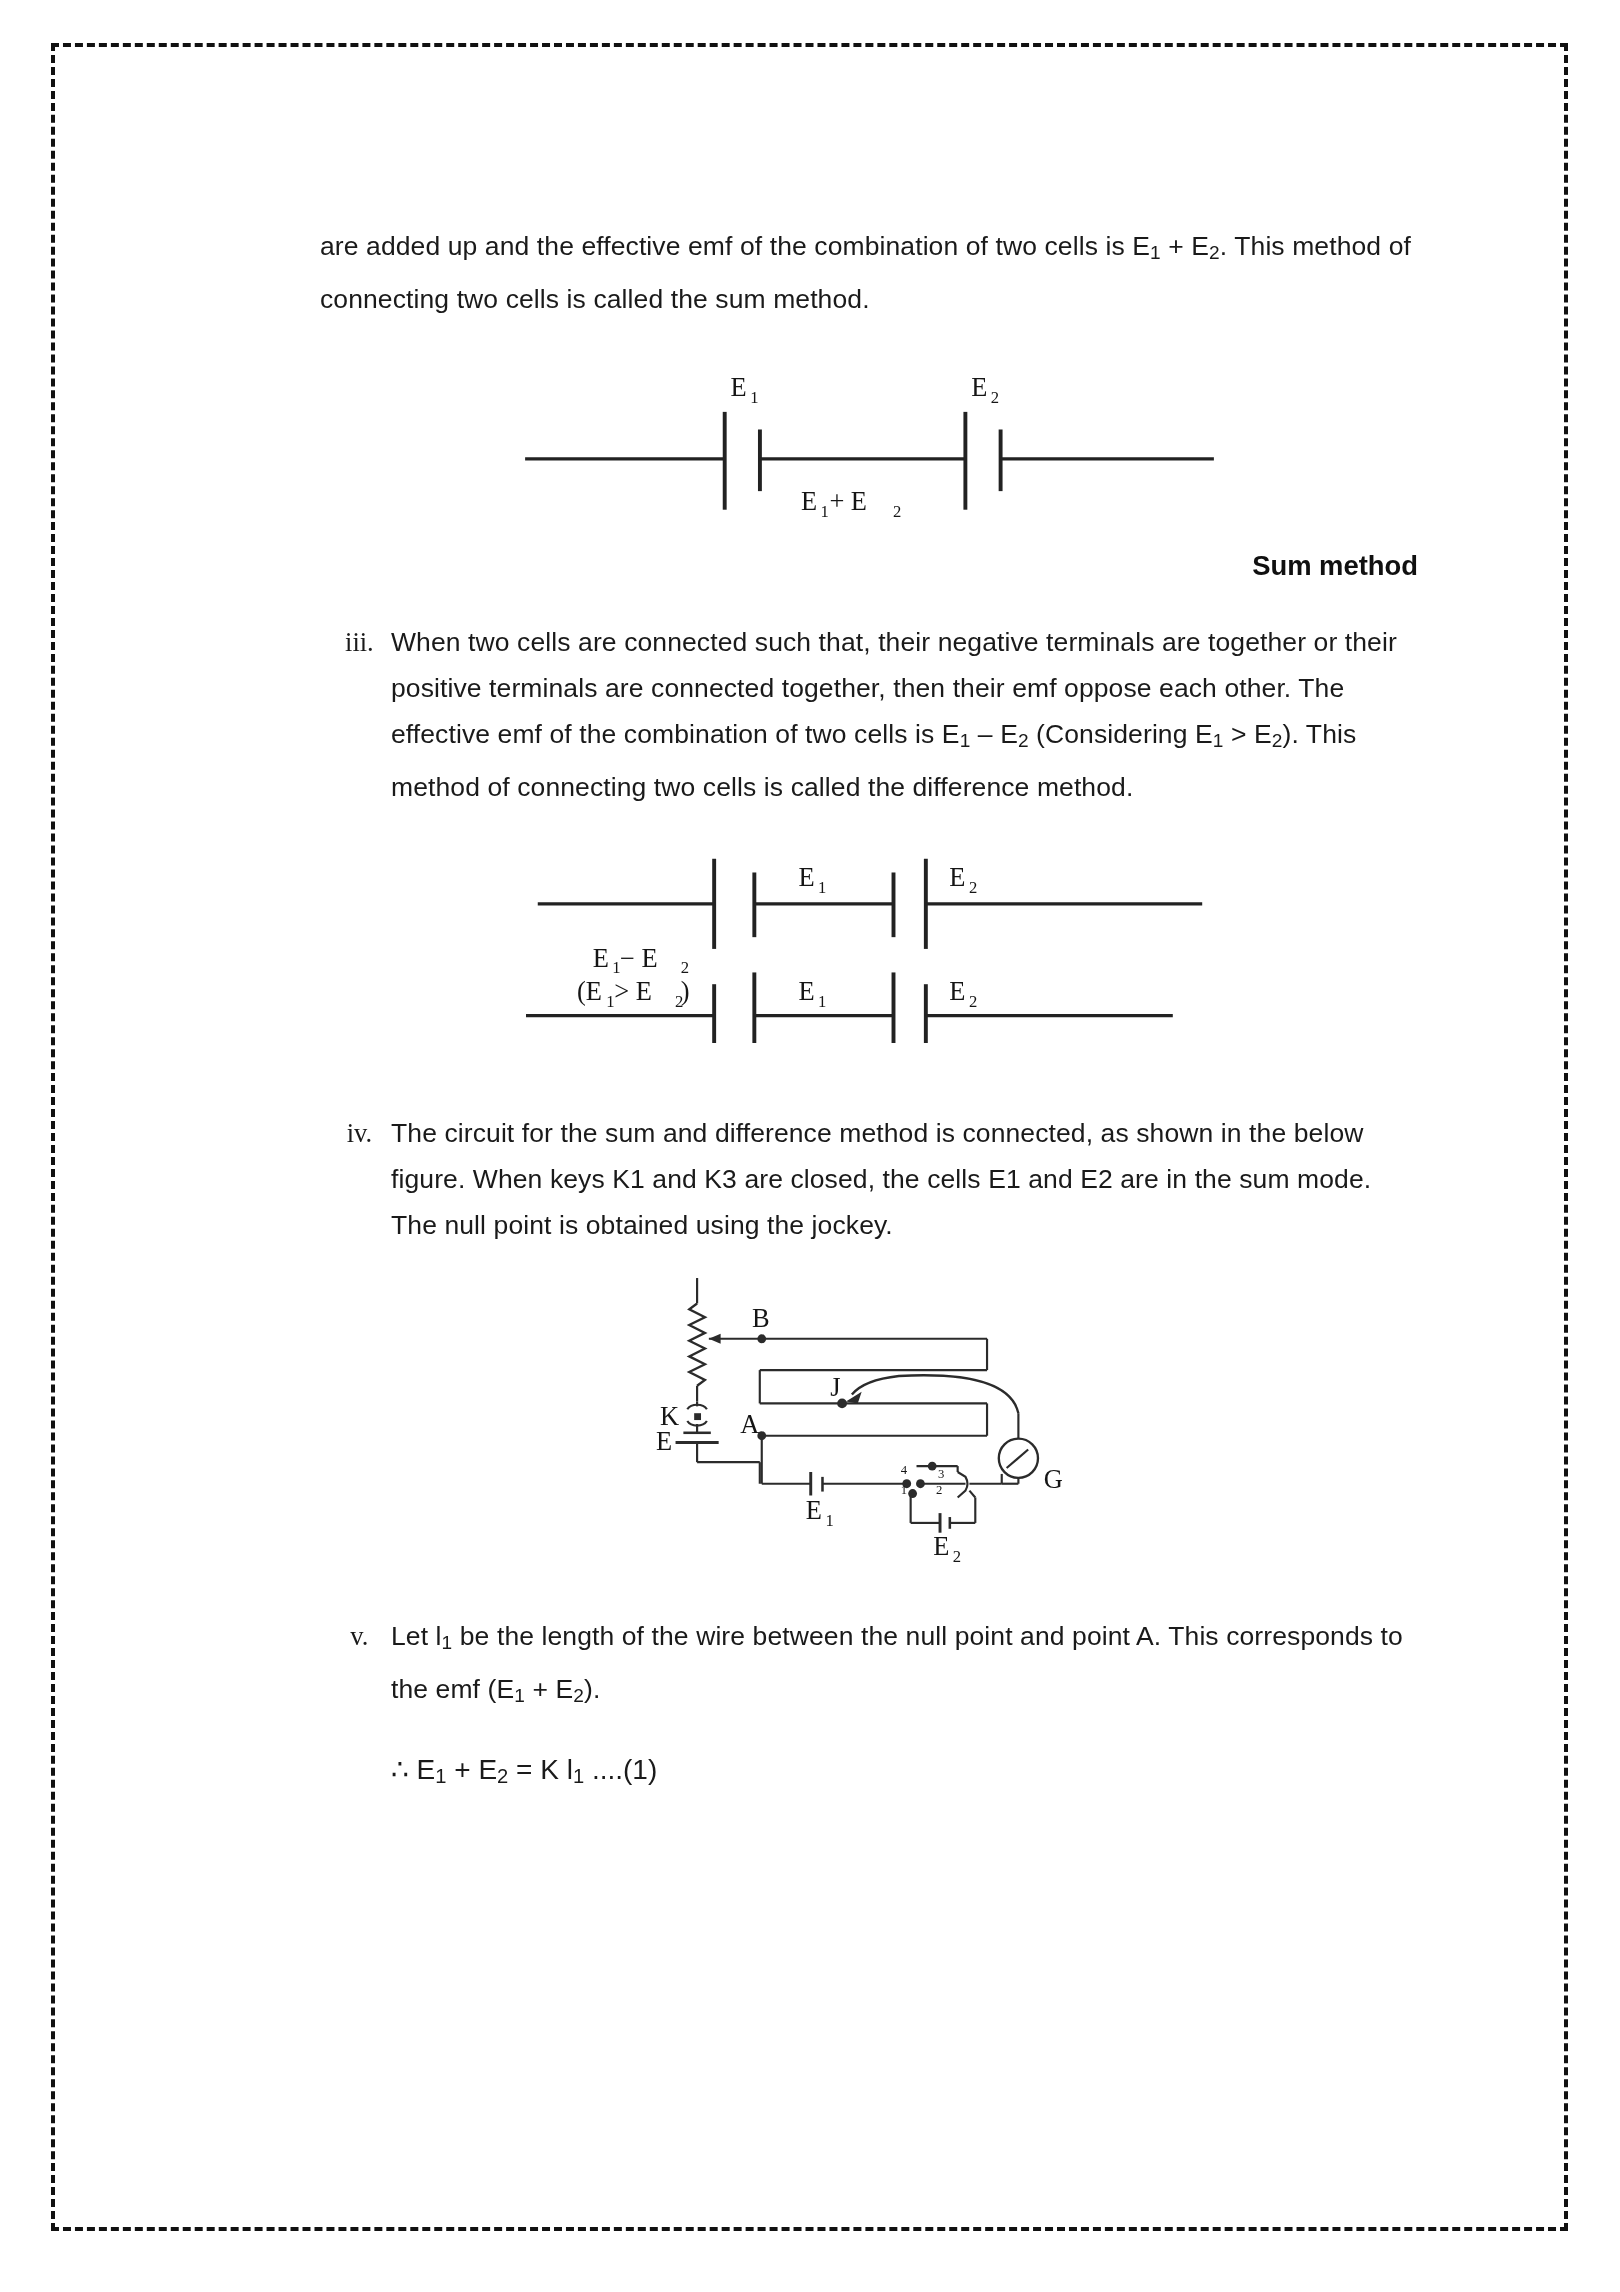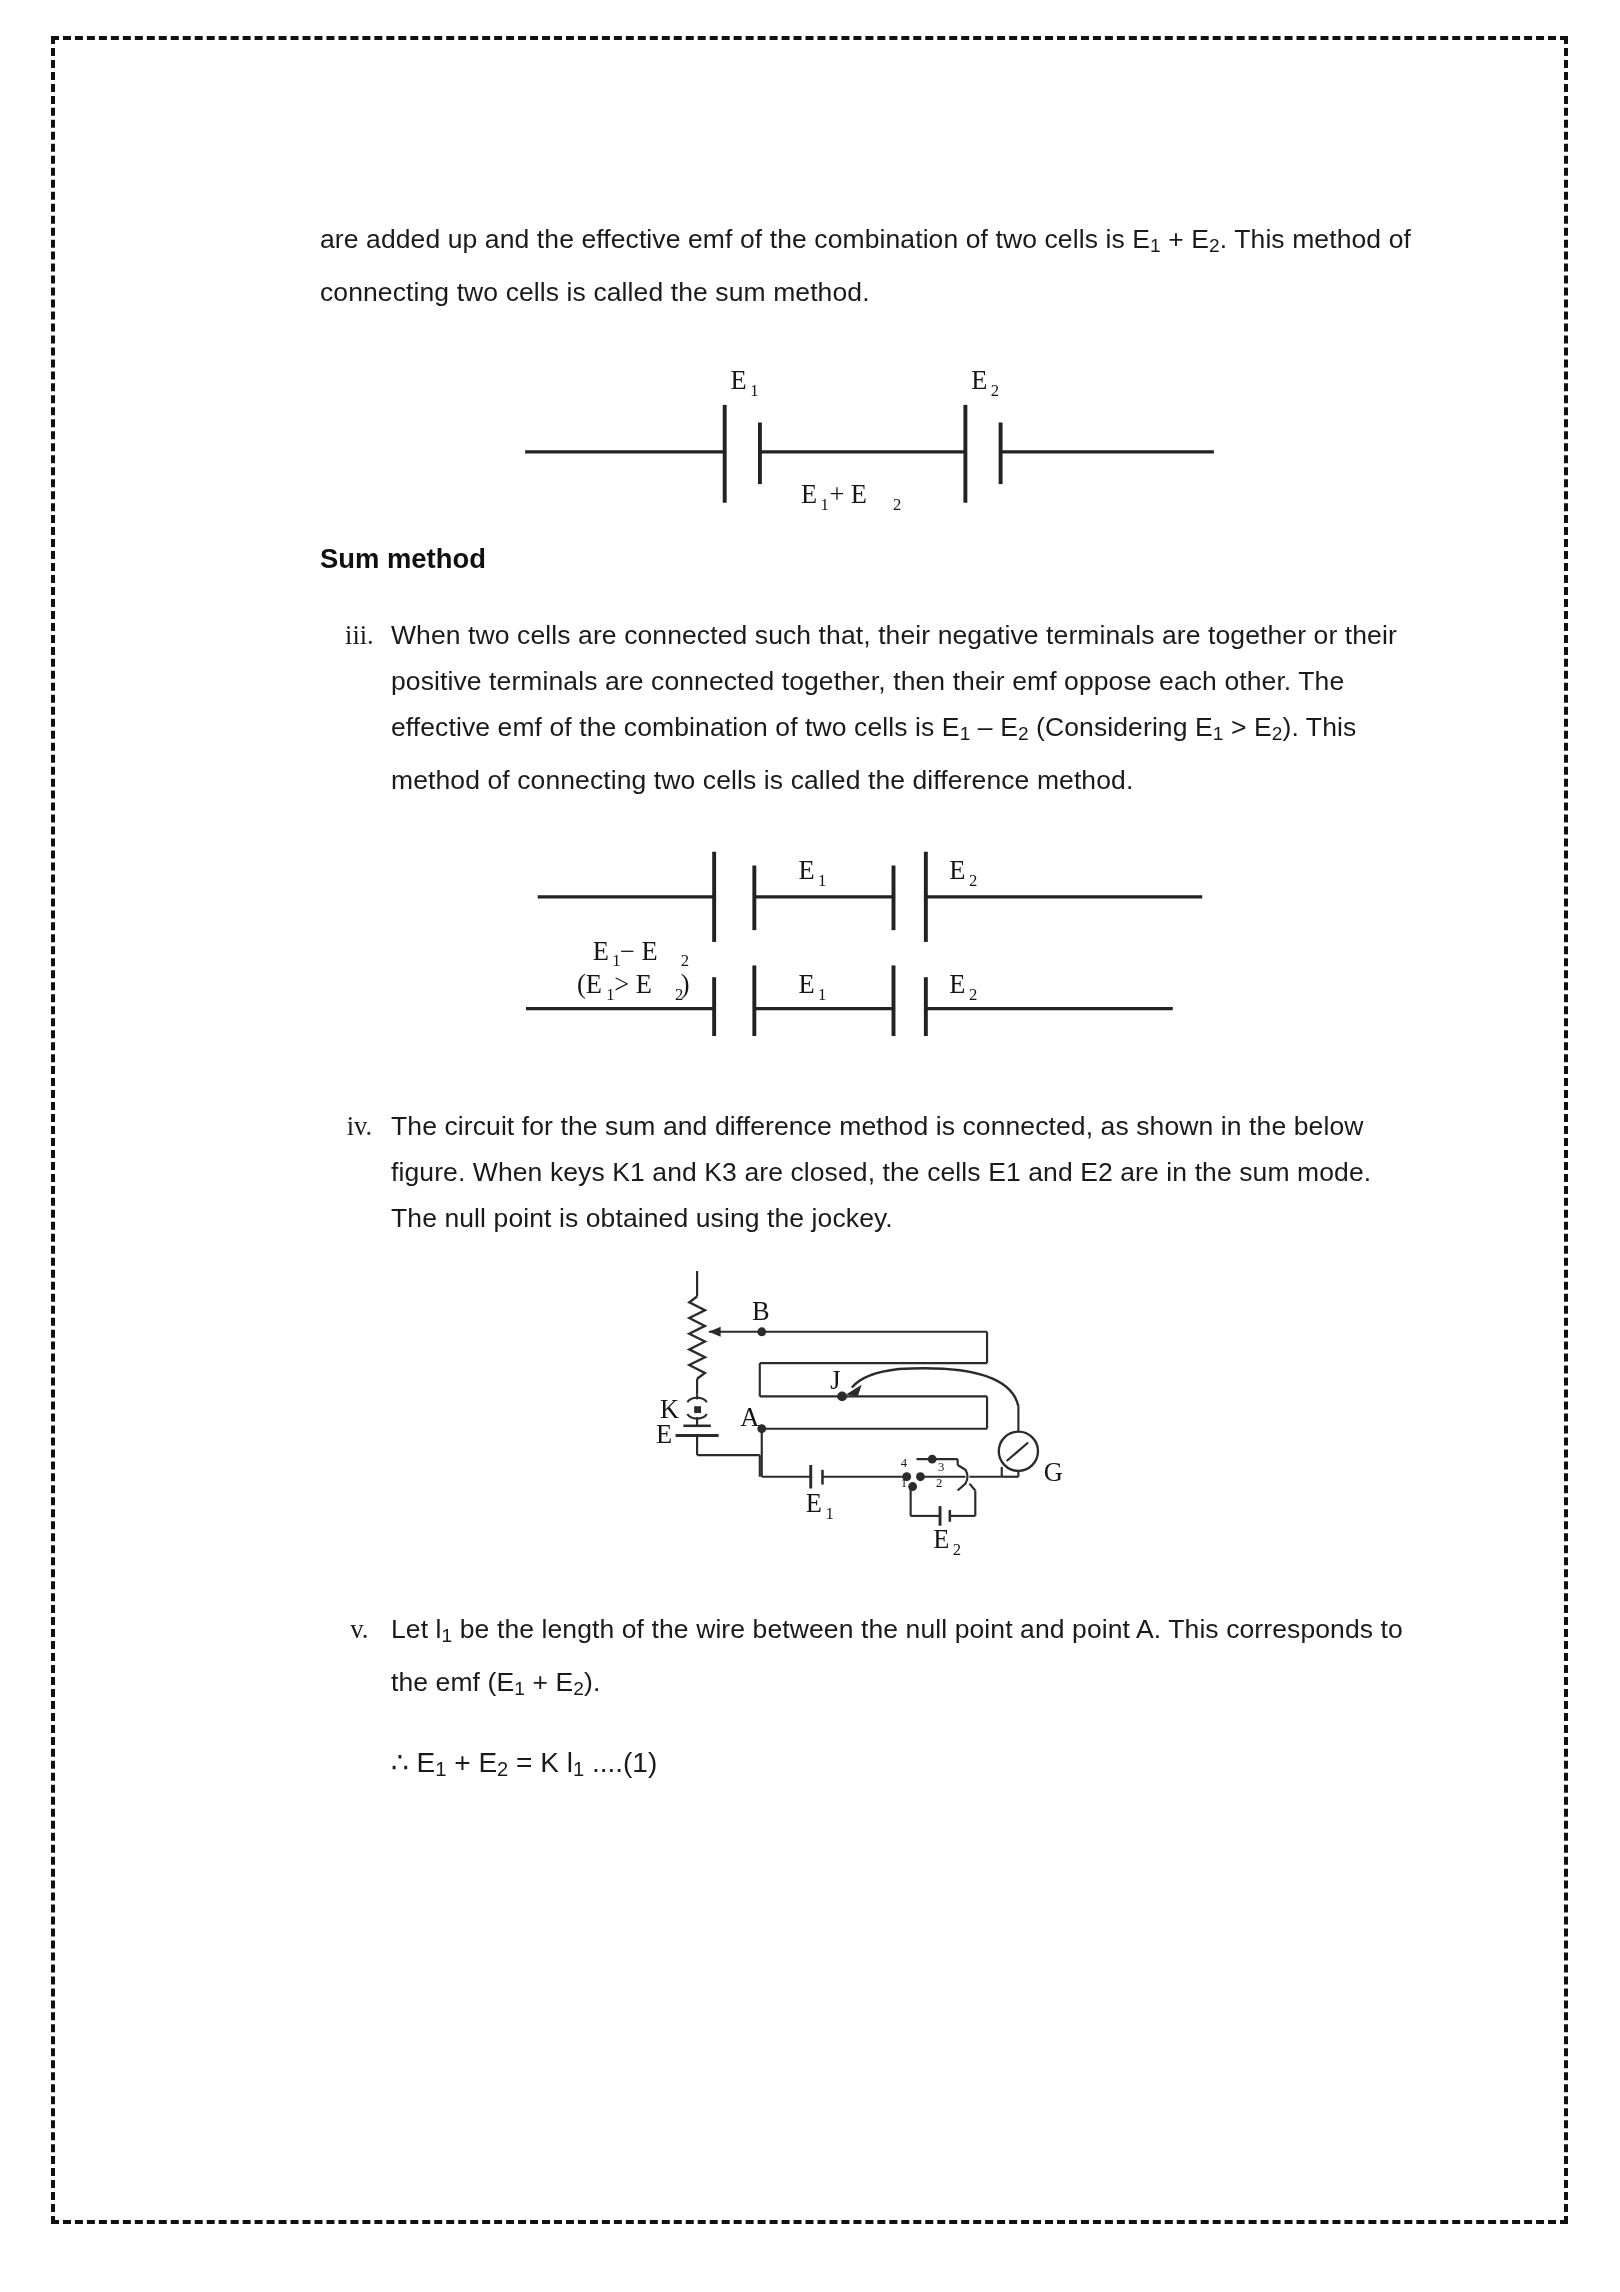--- a/index.html
+++ b/index.html
@@ -9,21 +9,21 @@
     height: 2293px;
     background: #ffffff;
     font-family: "Liberation Sans", sans-serif;
     position: relative;
     overflow: hidden;
   }
 
   #page-frame {
     position: absolute;
     left: 51px;
-    top: 36px;
+    top: 43px;
     width: 1517px;
     height: 2188px;
     border: 4.9px dashed #111111;
     background: #ffffff;
   }
 
   .content {
     position: absolute;
     left: 265px;
     top: 176px;
@@ -53,21 +53,21 @@
     text-align: center;
     padding-left: 7.8px;
   }
   .listrow .body {
     flex: 1 1 auto;
   }
 
   sub { font-size: 0.72em; vertical-align: -0.22em; }
 
   .caption {
-    text-align: left;
+    text-align: right;
     font-size: 27.4px;
     font-weight: bold;
     color: #101010;
     margin-top: 7.8px;
   }
   .eq-line {
     font-size: 28px;
     line-height: 46px;
     color: #1a1a1a;
     margin-top: 27.4px;

